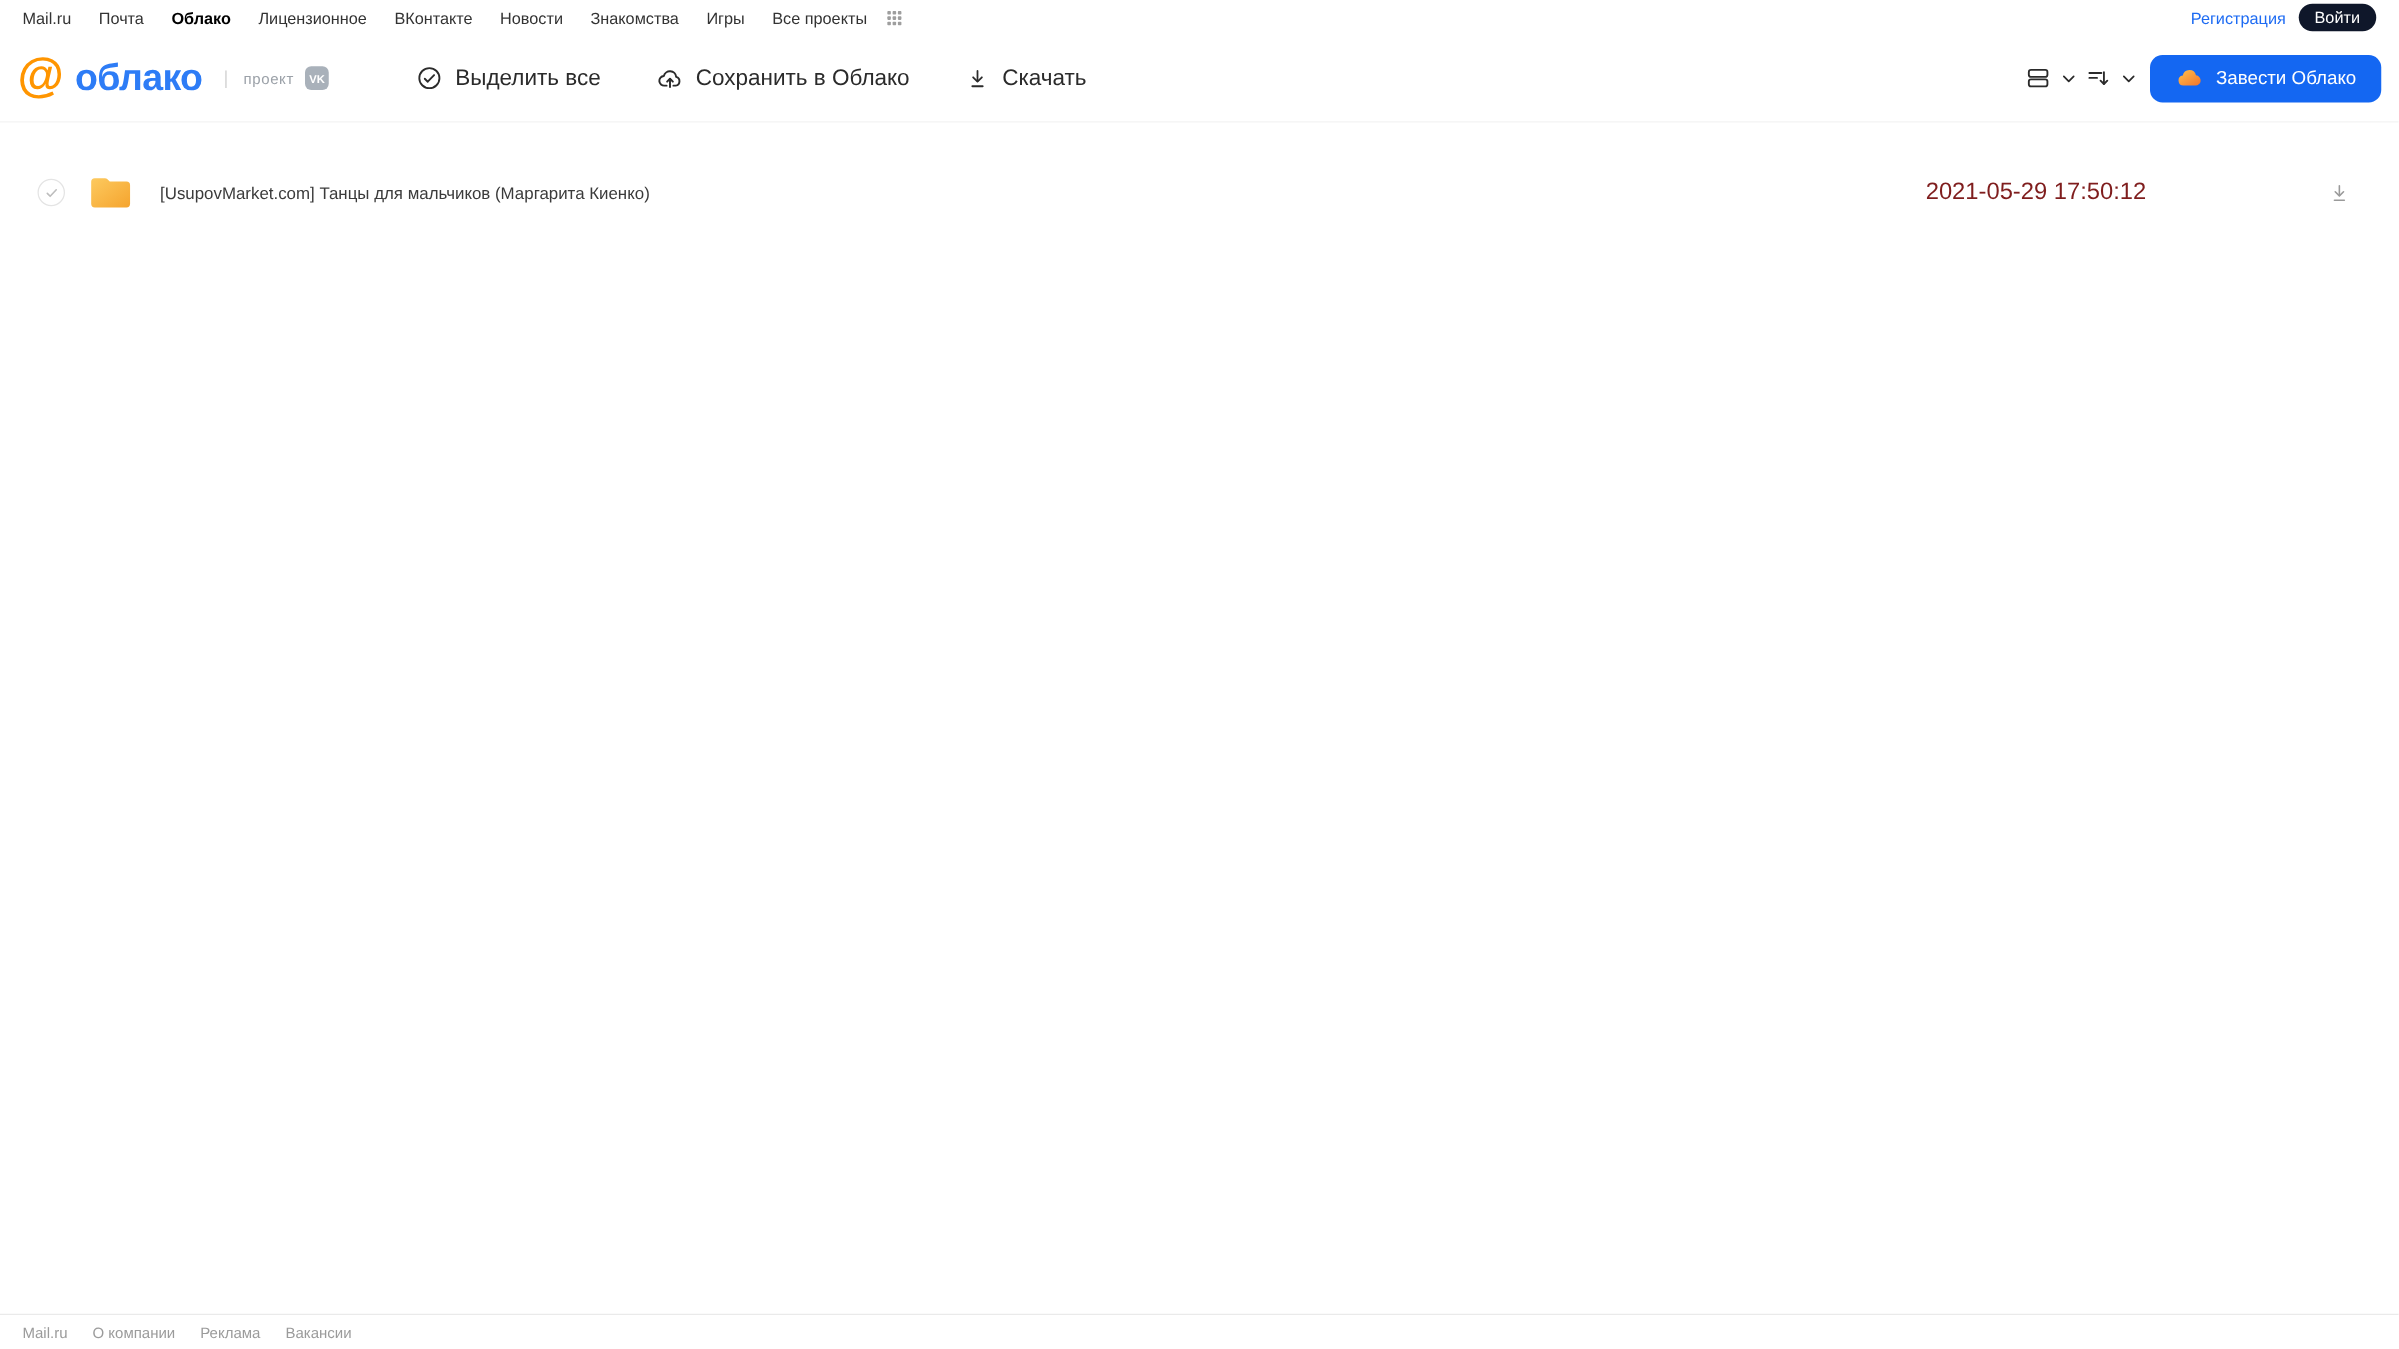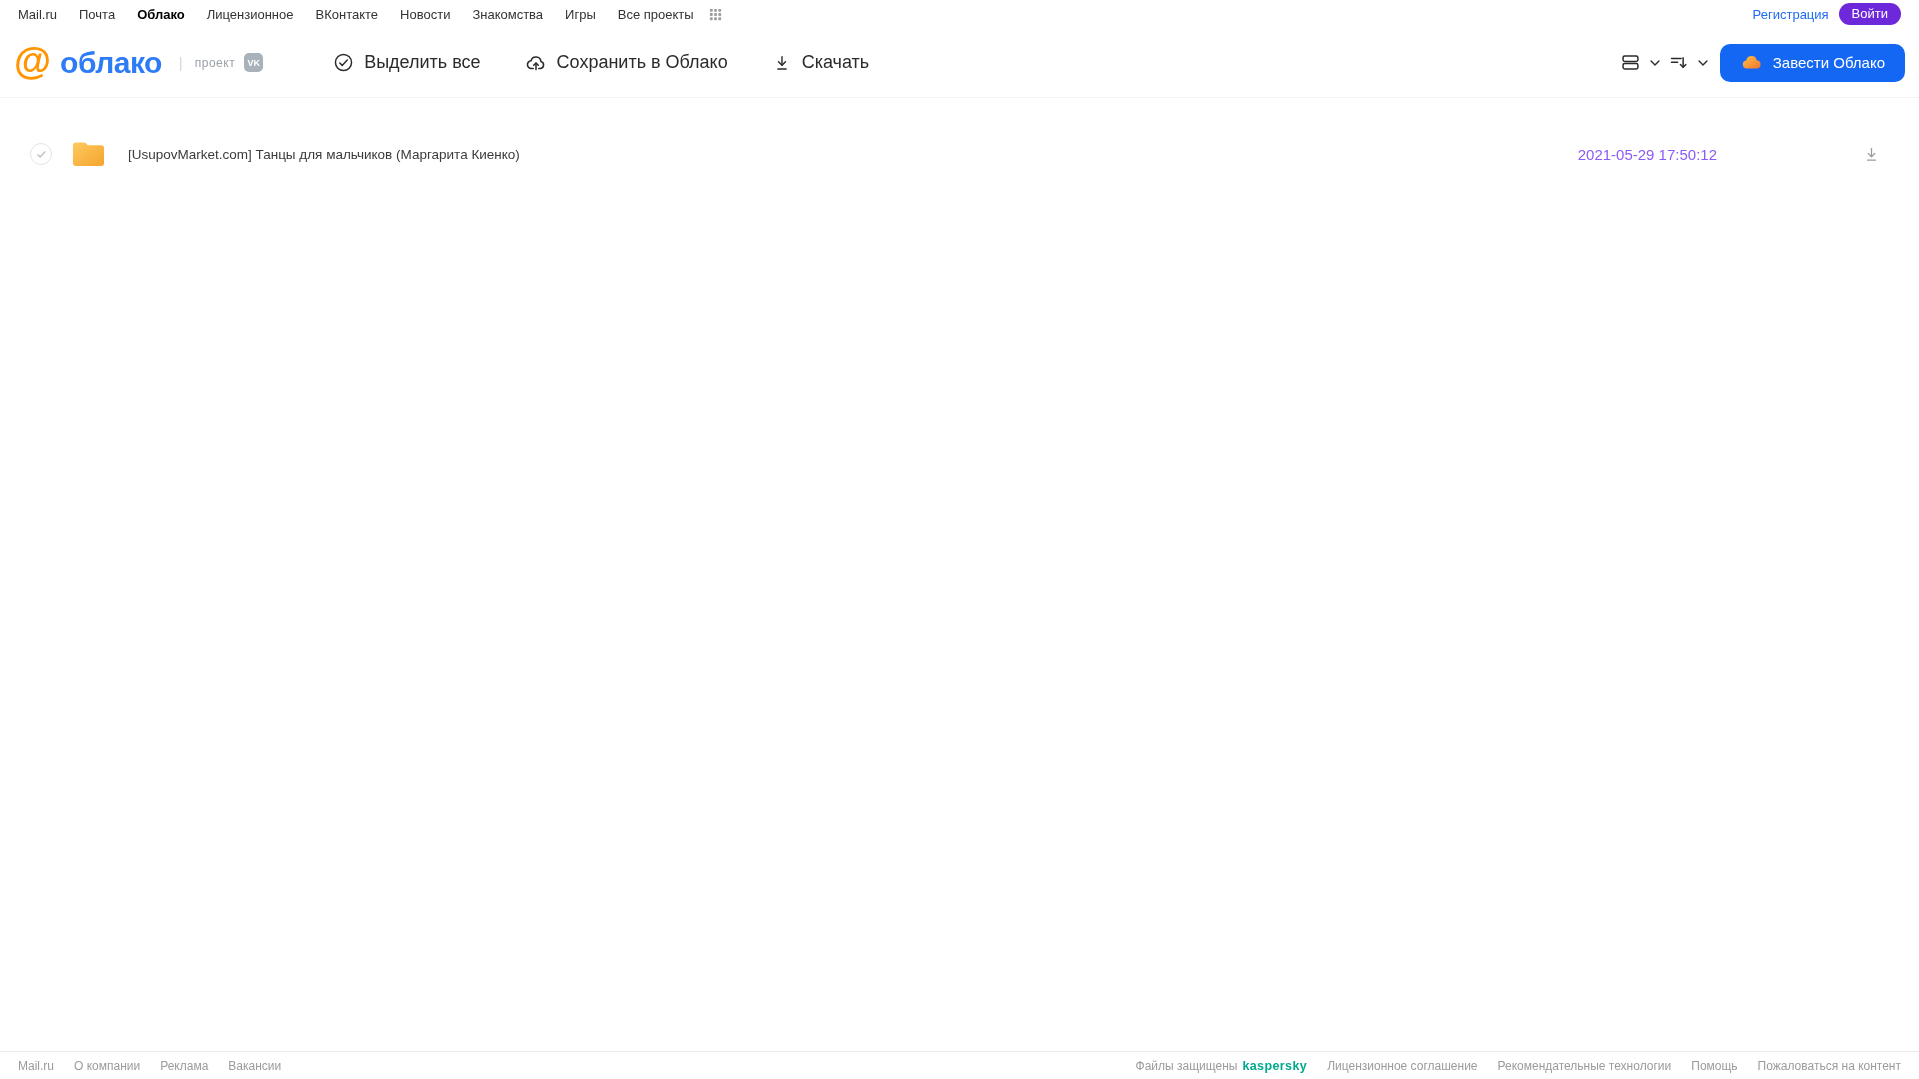--- a/index.html
+++ b/index.html
@@ -15,21 +15,21 @@
   .topnav {
     height:28px; display:flex; align-items:center;
     padding:0 18px; font-size:13px; color:#333;
   }
   .topnav-links { display:flex; align-items:center; gap:22px; }
   .topnav-link.active { font-weight:bold; color:#000; }
   .grid-icon { color:#9e9e9e; display:inline-flex; margin-left:-8px; }
   .topnav-right { margin-left:auto; display:flex; align-items:center; gap:10px; }
   .reg-link { color:#1d6bf3; }
   .login-btn {
-    background:#6d28d9; color:#fff; border:none; cursor:pointer;
+    background:#0f172a; color:#fff; border:none; cursor:pointer;
     font-size:13px; font-family:inherit;
     border-radius:12px; padding:4px 13px; line-height:1.15;
   }
 
   
   .header {
     height:70px; display:flex; align-items:center;
     padding:0 14px; border-bottom:1px solid #f3f3f3;
   }
   .logo { display:flex; align-items:center; gap:9px; }
@@ -64,21 +64,21 @@
 
   .file-row { display:flex; align-items:center; margin-top:33px; height:46px; cursor:pointer; }
   .row-checkbox {
     width:22px; height:22px; border-radius:50%; border:1px solid #e4e4e4;
     display:flex; align-items:center; justify-content:center;
     color:#bdbdbd; margin-left:14px; flex:none; background:#fff;
   }
   .folder-icon { margin-left:19px; flex:none; display:flex; }
   .file-name { margin-left:22px; font-size:13.5px; color:#3b3b3b; }
   .file-spacer { flex:1; }
-  .file-date { font-size:15px; color:#8b5cf6; margin-right:145px; }
+  .file-date { font-size:19px; color:#7f1d1d; margin-right:145px; }
   .row-download { color:#9a9a9a; margin-right:22px; display:flex; cursor:pointer; }
 
   
   .footer {
     position:absolute; left:0; right:0; bottom:0; height:28px;
     border-top:1px solid #eaeaea; background:#fff;
     display:flex; align-items:center; padding:0 18px;
     font-size:12px; color:#9b9b9b;
   }
   .footer-left { display:flex; align-items:center; gap:20px; }
@@ -239,23 +239,13 @@
   </div>
 </div>
 
 <div class="footer">
   <div class="footer-left">
     <a class="footer-link">Mail.ru</a>
     <a class="footer-link">О компании</a>
     <a class="footer-link">Реклама</a>
     <a class="footer-link">Вакансии</a>
   </div>
-  <div class="footer-right">
-    <span class="kaspersky-wrap">
-      <span>Файлы защищены</span>
-      <span class="kaspersky">kaspersky</span>
-    </span>
-    <a class="footer-link">Лицензионное соглашение</a>
-    <a class="footer-link">Рекомендательные технологии</a>
-    <a class="footer-link">Помощь</a>
-    <a class="footer-link">Пожаловаться на контент</a>
-  </div>
 </div>
 
 </body></html>

